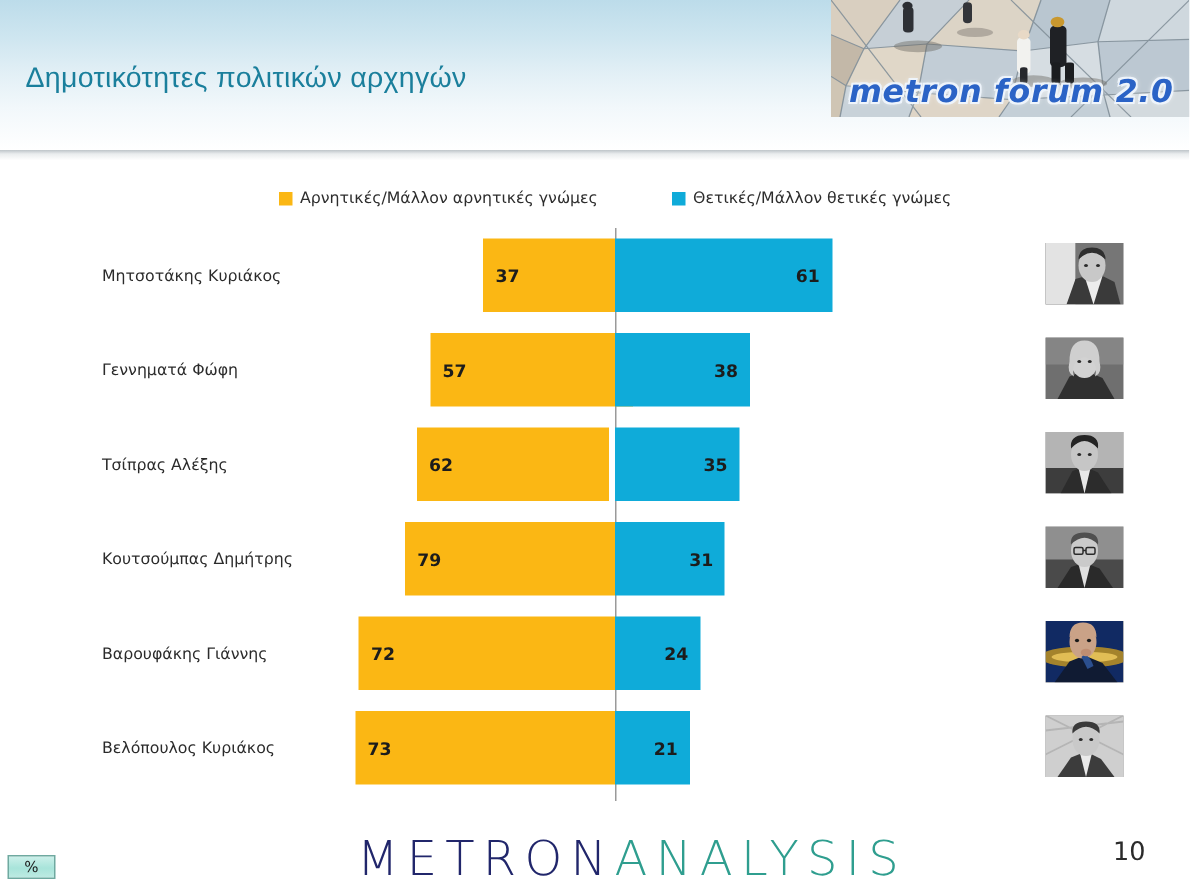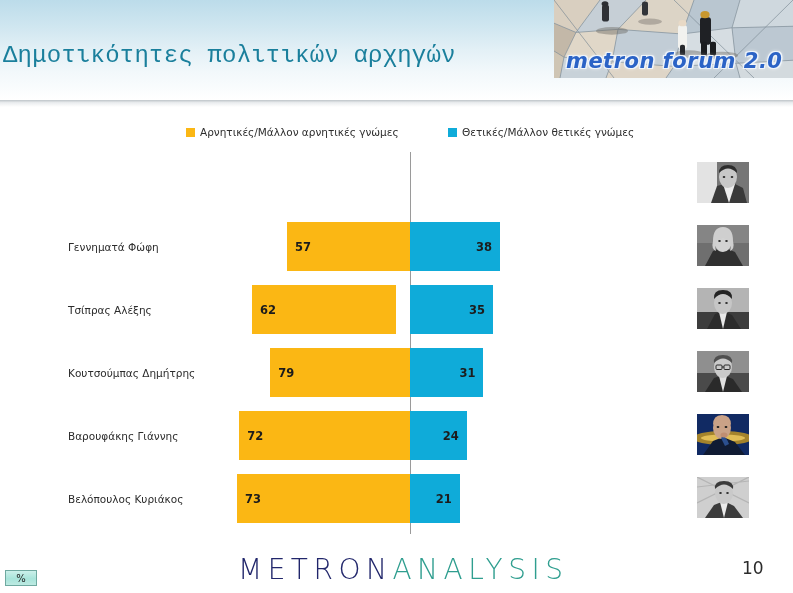--- a/index.html
+++ b/index.html
@@ -28,24 +28,24 @@
     background: linear-gradient(to bottom, #bcdcea 0%, #cfe6f0 26%, #e3f0f6 50%, #f2f8fb 72%, #ffffff 100%);
   }
   #header-shadow {
     position: absolute;
     left: 0; top: 100px;
     width: 793px; height: 7px;
     background: linear-gradient(to bottom, rgba(110,125,135,0.45) 0%, rgba(160,172,180,0.22) 38%, rgba(255,255,255,0) 100%);
   }
   #slide-title {
     position: absolute;
-    left: 3px; top: 42px;
-    font-size: 24px;
+    left: 17px; top: 42px;
+    font-size: 19px;
     color: #1a7f9c;
-    font-family: Liberation Mono, monospace;
+    font-family: Liberation Sans, sans-serif;
     letter-spacing: 0.2px;
     white-space: nowrap;
   }
 
   
   #banner {
     position: absolute;
     left: 554px; top: 0px;
     width: 239px; height: 78px;
     overflow: hidden;
@@ -171,21 +171,21 @@
     align-items: center;
     justify-content: center;
     font-size: 10px;
     color: #1d1d1d;
     font-family: "DejaVu Sans", "Liberation Sans", sans-serif;
   }
   #logo {
     position: absolute;
     left: 238px; top: 553px;
     width: 320px; height: 32px;
-    font-size: 28px;
+    font-size: 32px;
     letter-spacing: 5.5px;
     white-space: nowrap;
     font-family: "DejaVu Sans", "Liberation Sans", sans-serif;
     font-weight: 300;
   }
   #logo .metron { color: #21266b; }
   #logo .analysis { color: #2f9e8f; }
   #page-number {
     position: absolute;
     left: 742px; top: 558px;
@@ -268,34 +268,43 @@
     </div>
     <div class="legend-entry pos">
       <span class="legend-swatch" style="background:#0fabd9"></span>
       <span class="legend-label">Θετικές/Μάλλον θετικές γνώμες</span>
     </div>
   </div>
 
   <div id="chart">
     <div id="axis-line"></div>
 
+    <div class="bar-row" style="top:0px">
+      <div class="cat-label">Μητσοτάκης Κυριάκος</div>
+      <div class="bar neg" style="width: 87.69px; left: 262.31px;">
+        <span class="bar-value">37</span>
+      </div>
+      <div class="bar pos" style="width: 144.57px; left: 350px;">
+        <span class="bar-value">61</span>
+      </div>
+    </div>
 
     <div class="bar-row" style="top:63px">
       <div class="cat-label">Γεννηματά Φώφη</div>
       <div class="bar neg" style="width: 135.09px; left: 227px;">
         <span class="bar-value">57</span>
       </div>
       <div class="bar pos" style="width: 90.06px; left: 350px;">
         <span class="bar-value">38</span>
       </div>
     </div>
 
     <div class="bar-row" style="top:126px">
       <div class="cat-label">Τσίπρας Αλέξης</div>
-      <div class="bar neg" style="width: 144px; left: 192px;">
+      <div class="bar neg" style="width: 128px; left: 218px;">
         <span class="bar-value">62</span>
       </div>
       <div class="bar pos" style="width: 82.95px; left: 350px;">
         <span class="bar-value">35</span>
       </div>
     </div>
 
     <div class="bar-row" style="top:189px">
       <div class="cat-label">Κουτσούμπας Δημήτρης</div>
       <div class="bar neg" style="width: 139.83px; left: 210.17px;">

